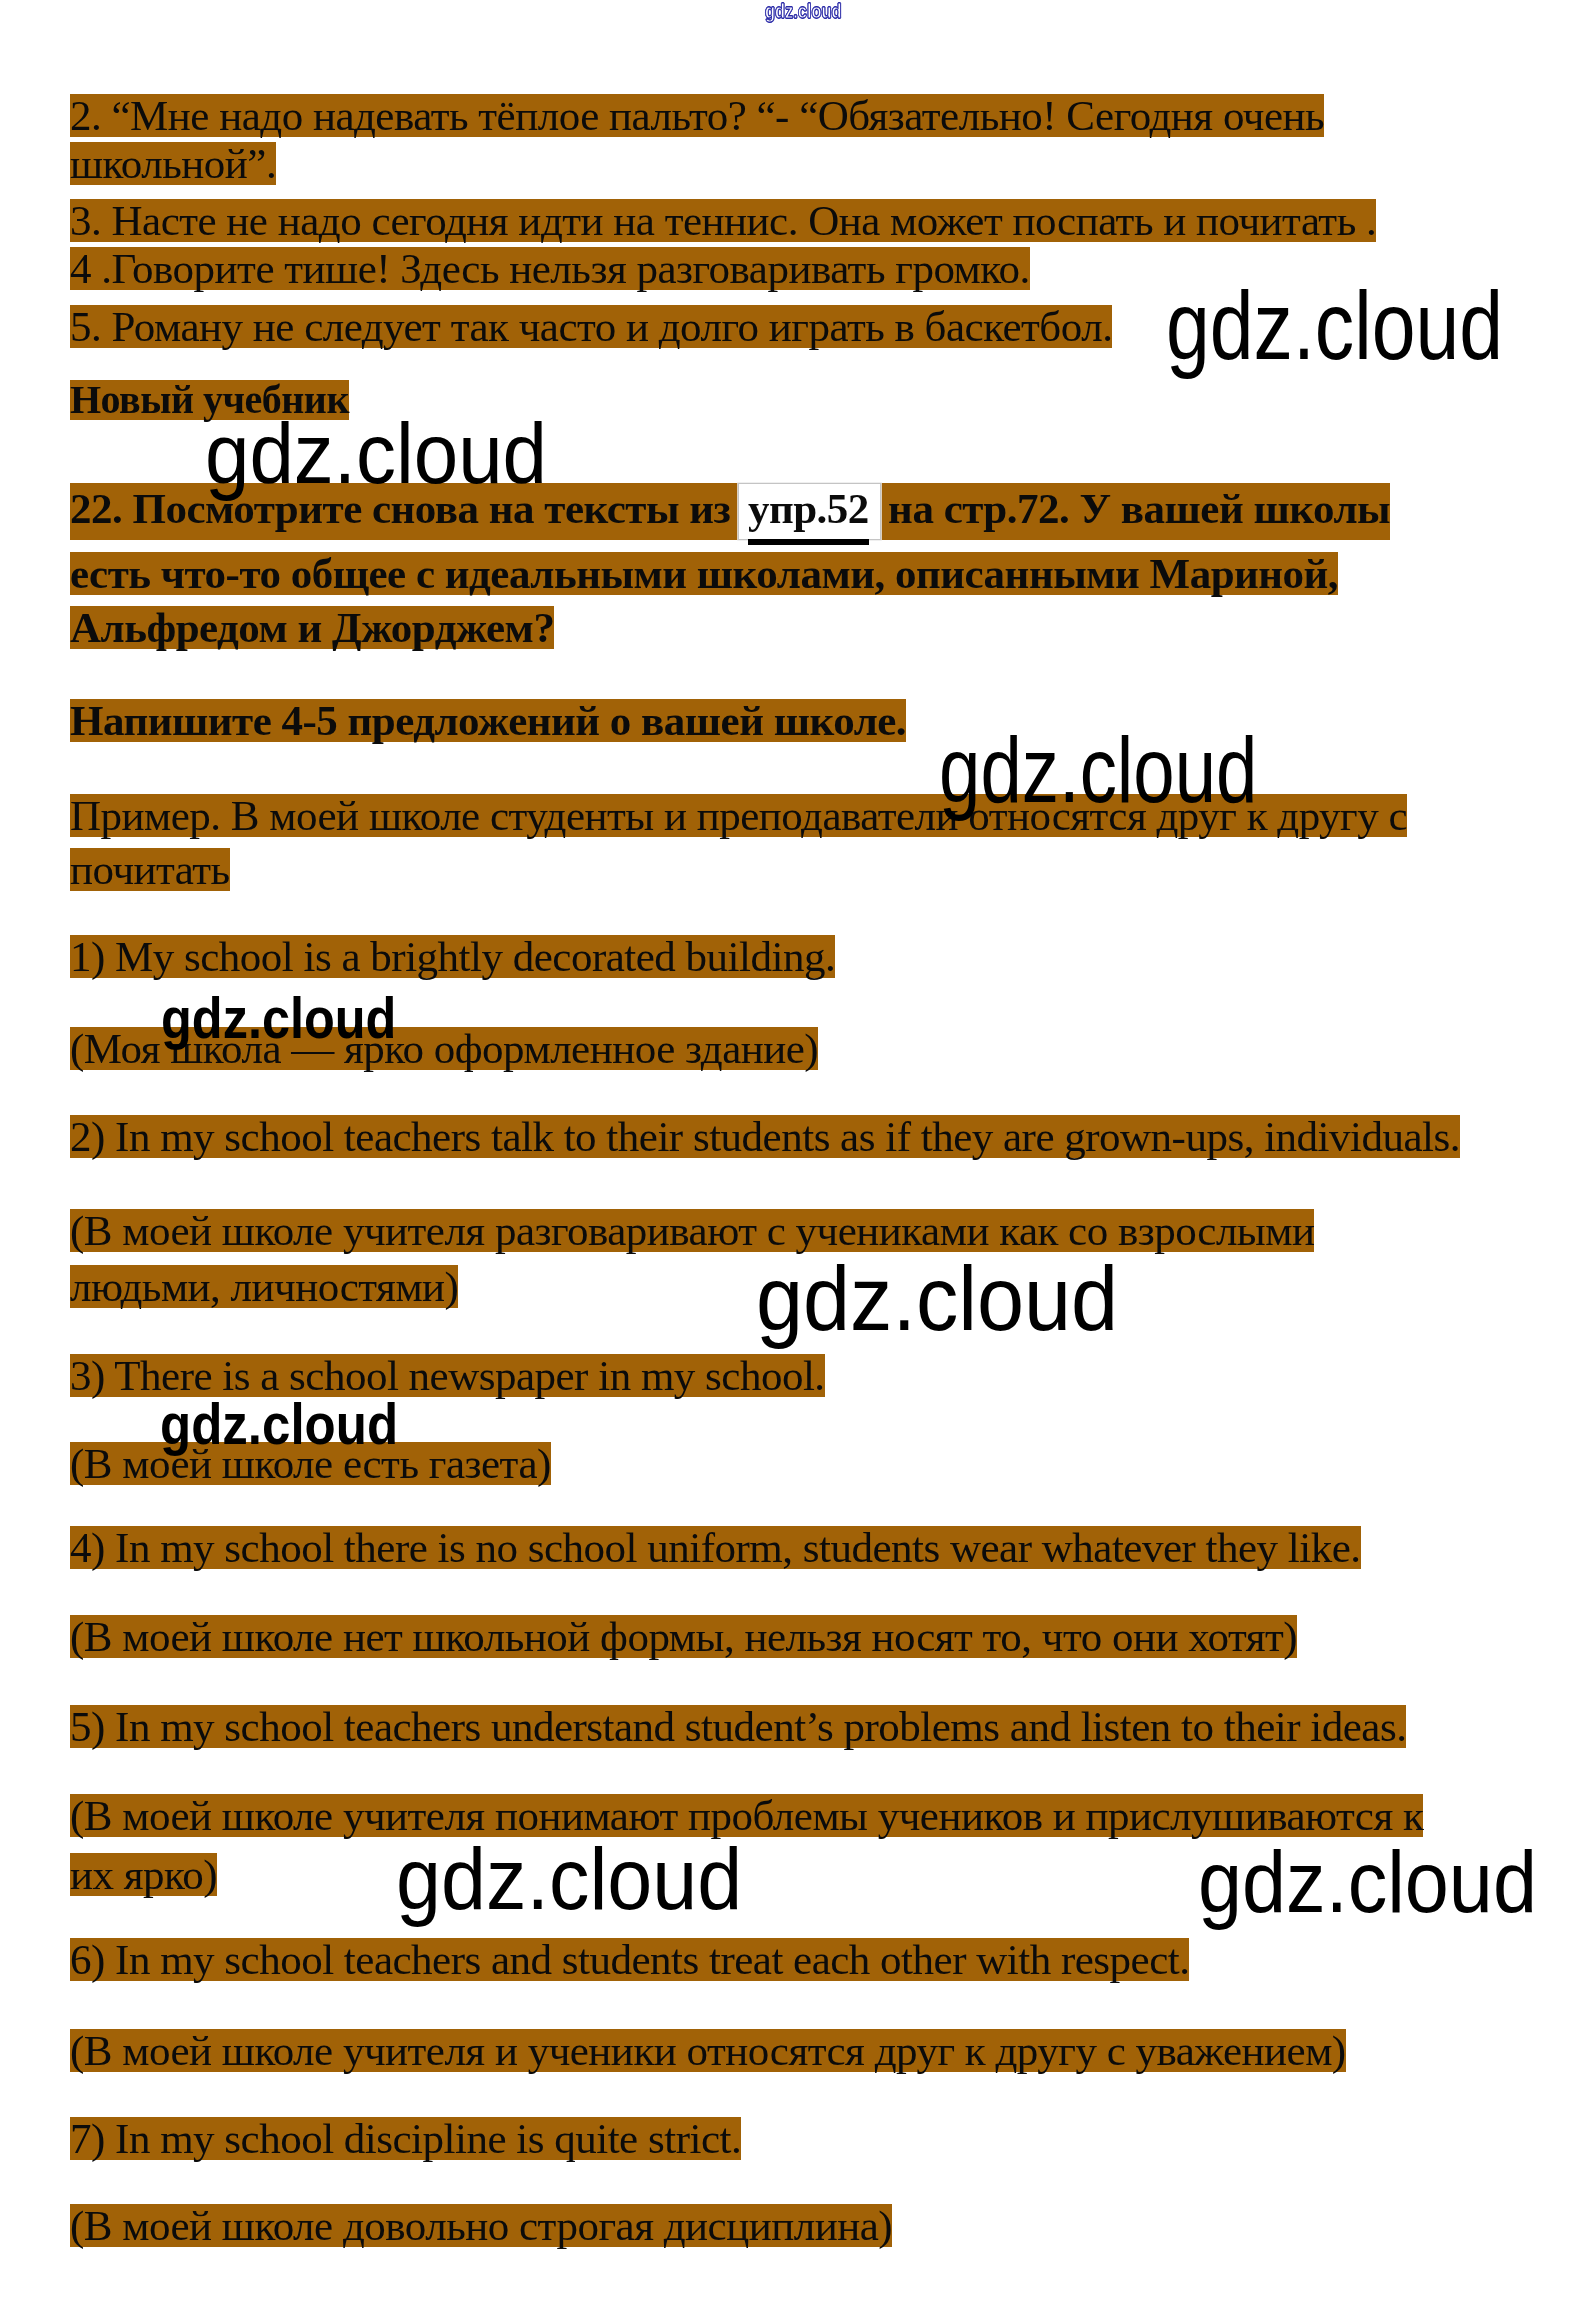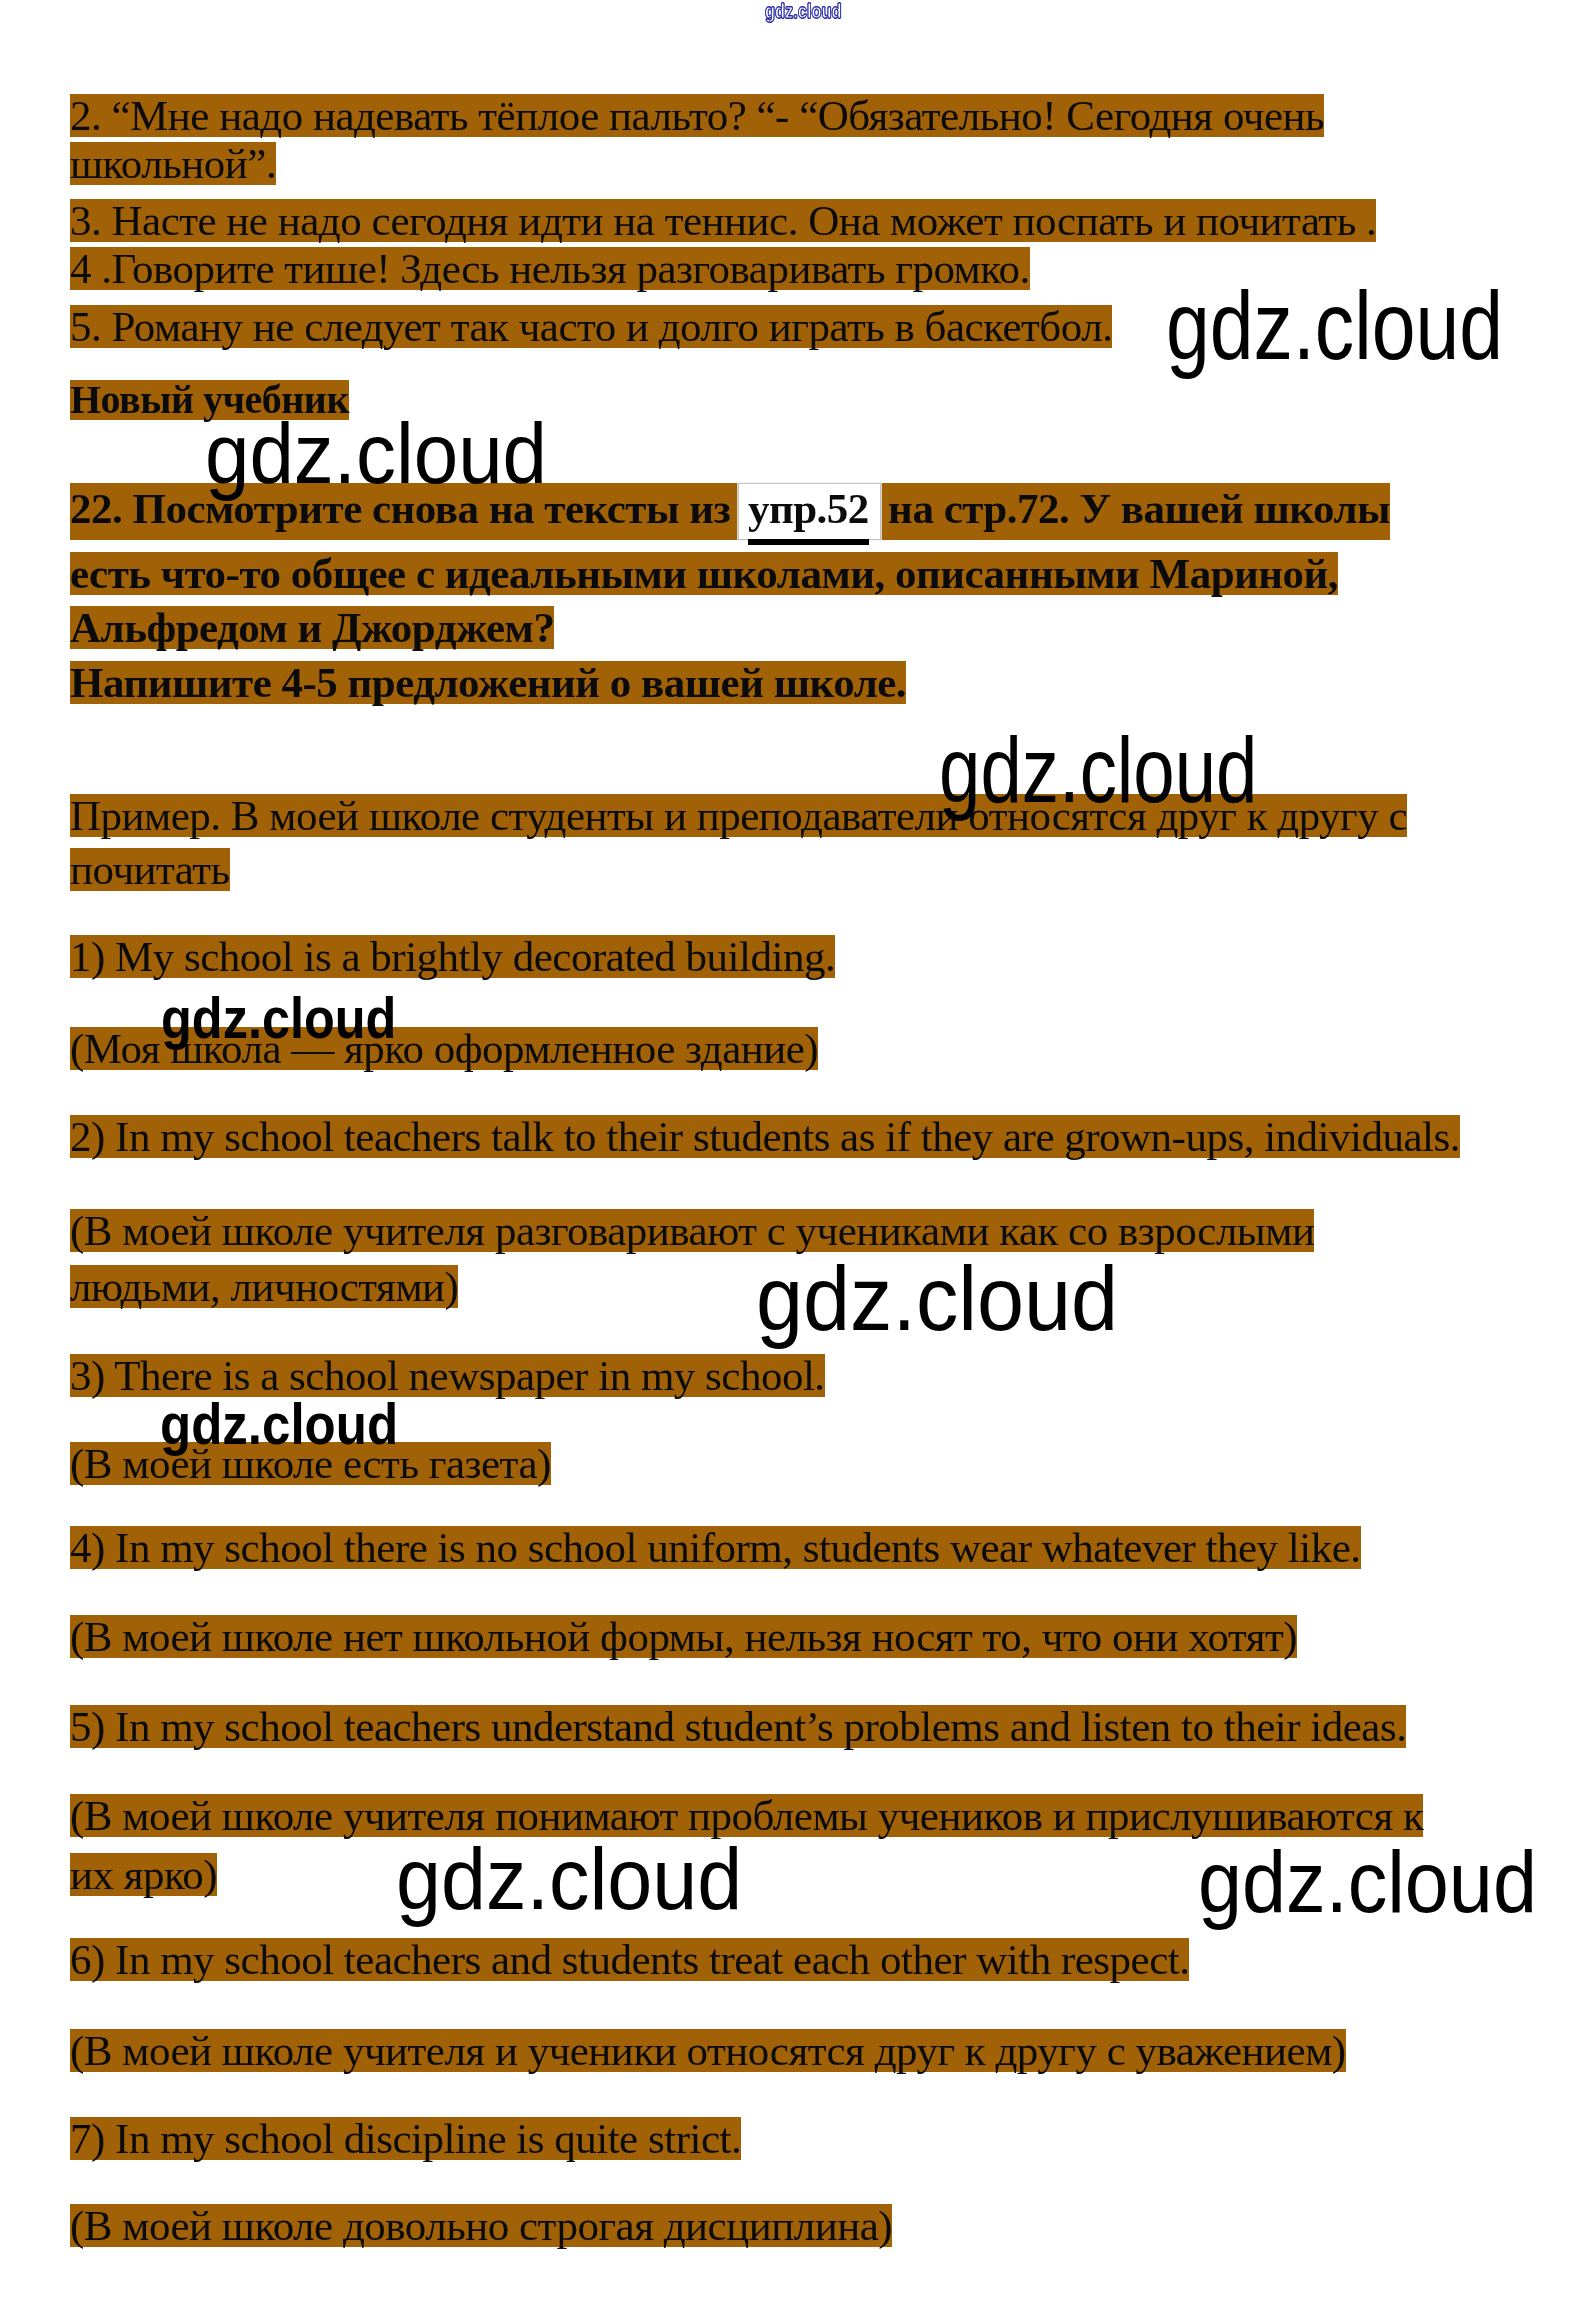--- a/index.html
+++ b/index.html
@@ -82,21 +82,21 @@
 <div class="line" style="top:247px">4 .Говорите тише! Здесь нельзя разговаривать громко.</div>
 <div class="line" style="top:305px">5. Роману не следует так часто и долго играть в баскетбол.</div>
 
 <div class="line small-heading" style="top:380px">Новый учебник</div>
 
 <div class="line bold" style="top:483px">
   <span>22. Посмотрите снова на тексты из</span><span class="ref-box"><span class="ref-underline">упр.52</span></span><span>на стр.72. У вашей школы</span>
 </div>
 <div class="line bold" style="top:552px">есть что-то общее с идеальными школами, описанными Мариной,</div>
 <div class="line bold" style="top:606px">Альфредом и Джорджем?</div>
-<div class="line bold" style="top:661px">Напишите 4-5 предложений о вашей школе.</div>
+<div class="line bold" style="top:699px">Напишите 4-5 предложений о вашей школе.</div>
 
 <div class="line" style="top:794px">Пример. В моей школе студенты и преподаватели относятся друг к другу с</div>
 <div class="line" style="top:848px">почитать</div>
 
 <div class="line" style="top:935px">1) My school is a brightly decorated building.</div>
 <div class="line" style="top:1027px">(Моя школа — ярко оформленное здание)</div>
 
 <div class="line" style="top:1115px">2) In my school teachers talk to their students as if they are grown-ups, individuals.</div>
 <div class="line" style="top:1209px">(В моей школе учителя разговаривают с учениками как со взрослыми</div>
 <div class="line" style="top:1265px">людьми, личностями)</div>

